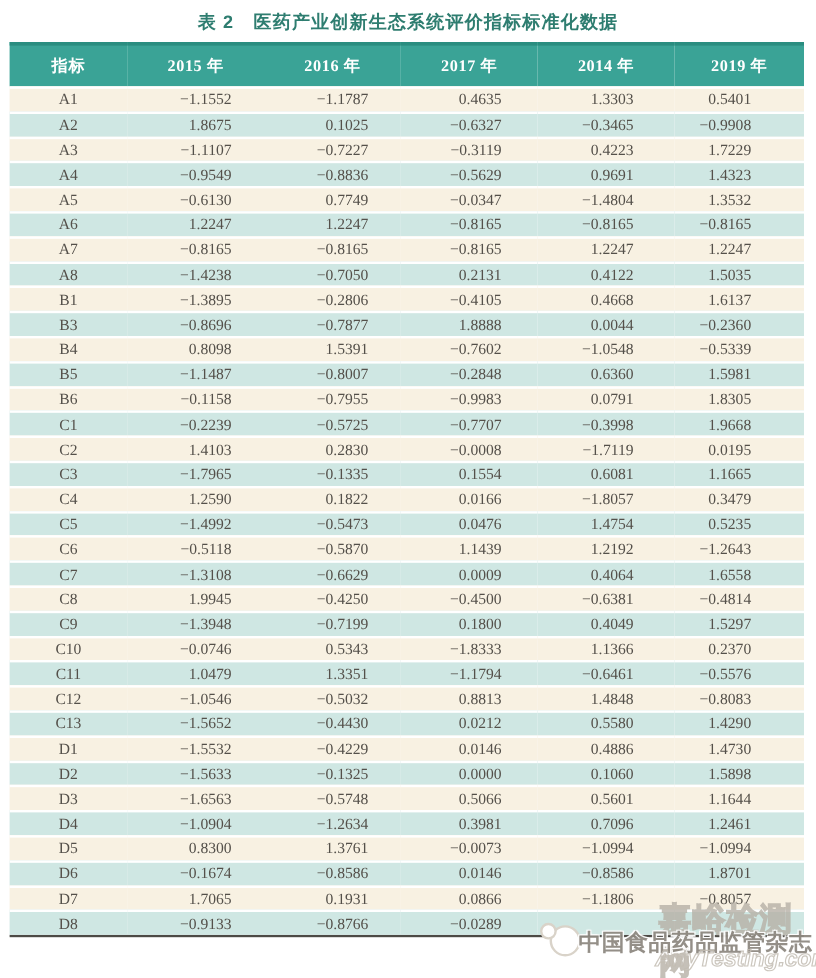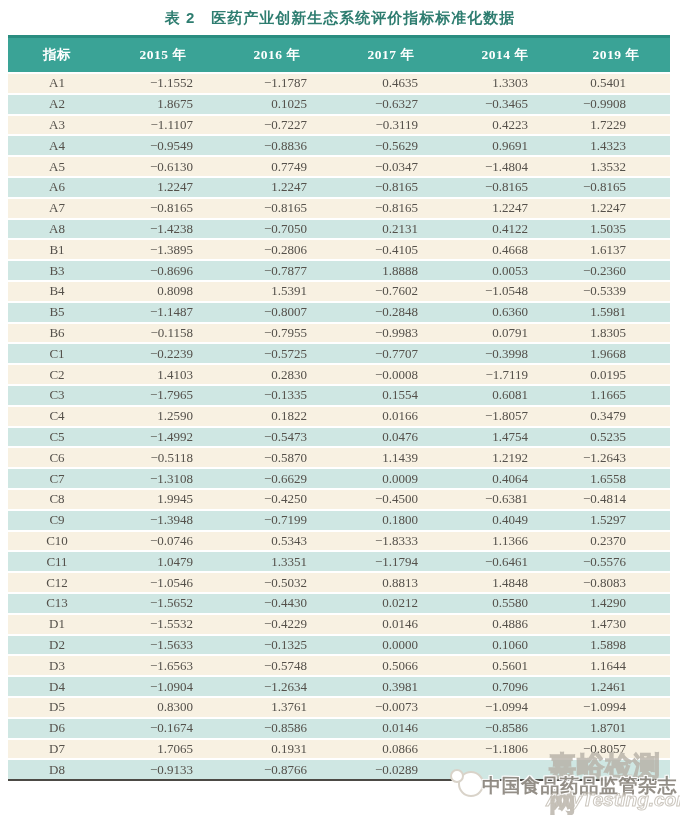--- a/index.html
+++ b/index.html
@@ -179,21 +179,21 @@
         <td>−0.2806</td>
         <td>−0.4105</td>
         <td>0.4668</td>
         <td>1.6137</td>
       </tr>
       <tr>
         <td>B3</td>
         <td>−0.8696</td>
         <td>−0.7877</td>
         <td>1.8888</td>
-        <td>0.0053</td>
+        <td>0.0044</td>
         <td>−0.2360</td>
       </tr>
       <tr>
         <td>B4</td>
         <td>0.8098</td>
         <td>1.5391</td>
         <td>−0.7602</td>
         <td>−1.0548</td>
         <td>−0.5339</td>
       </tr>

